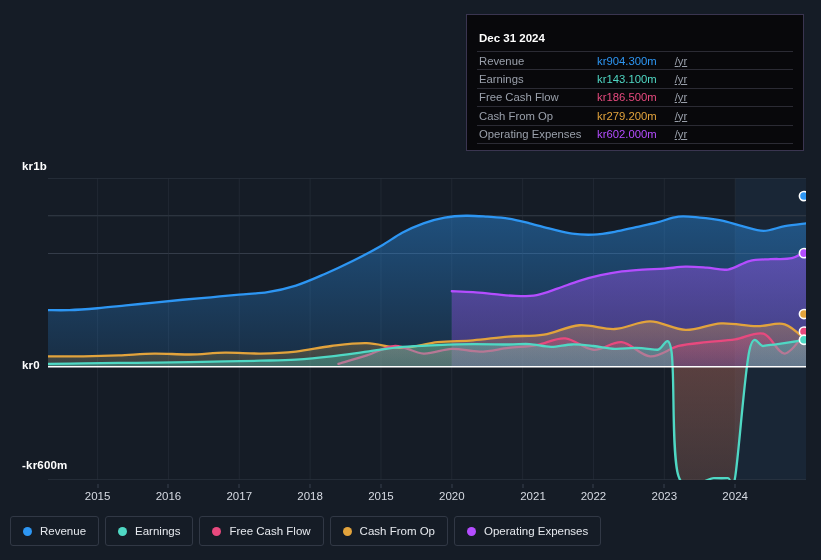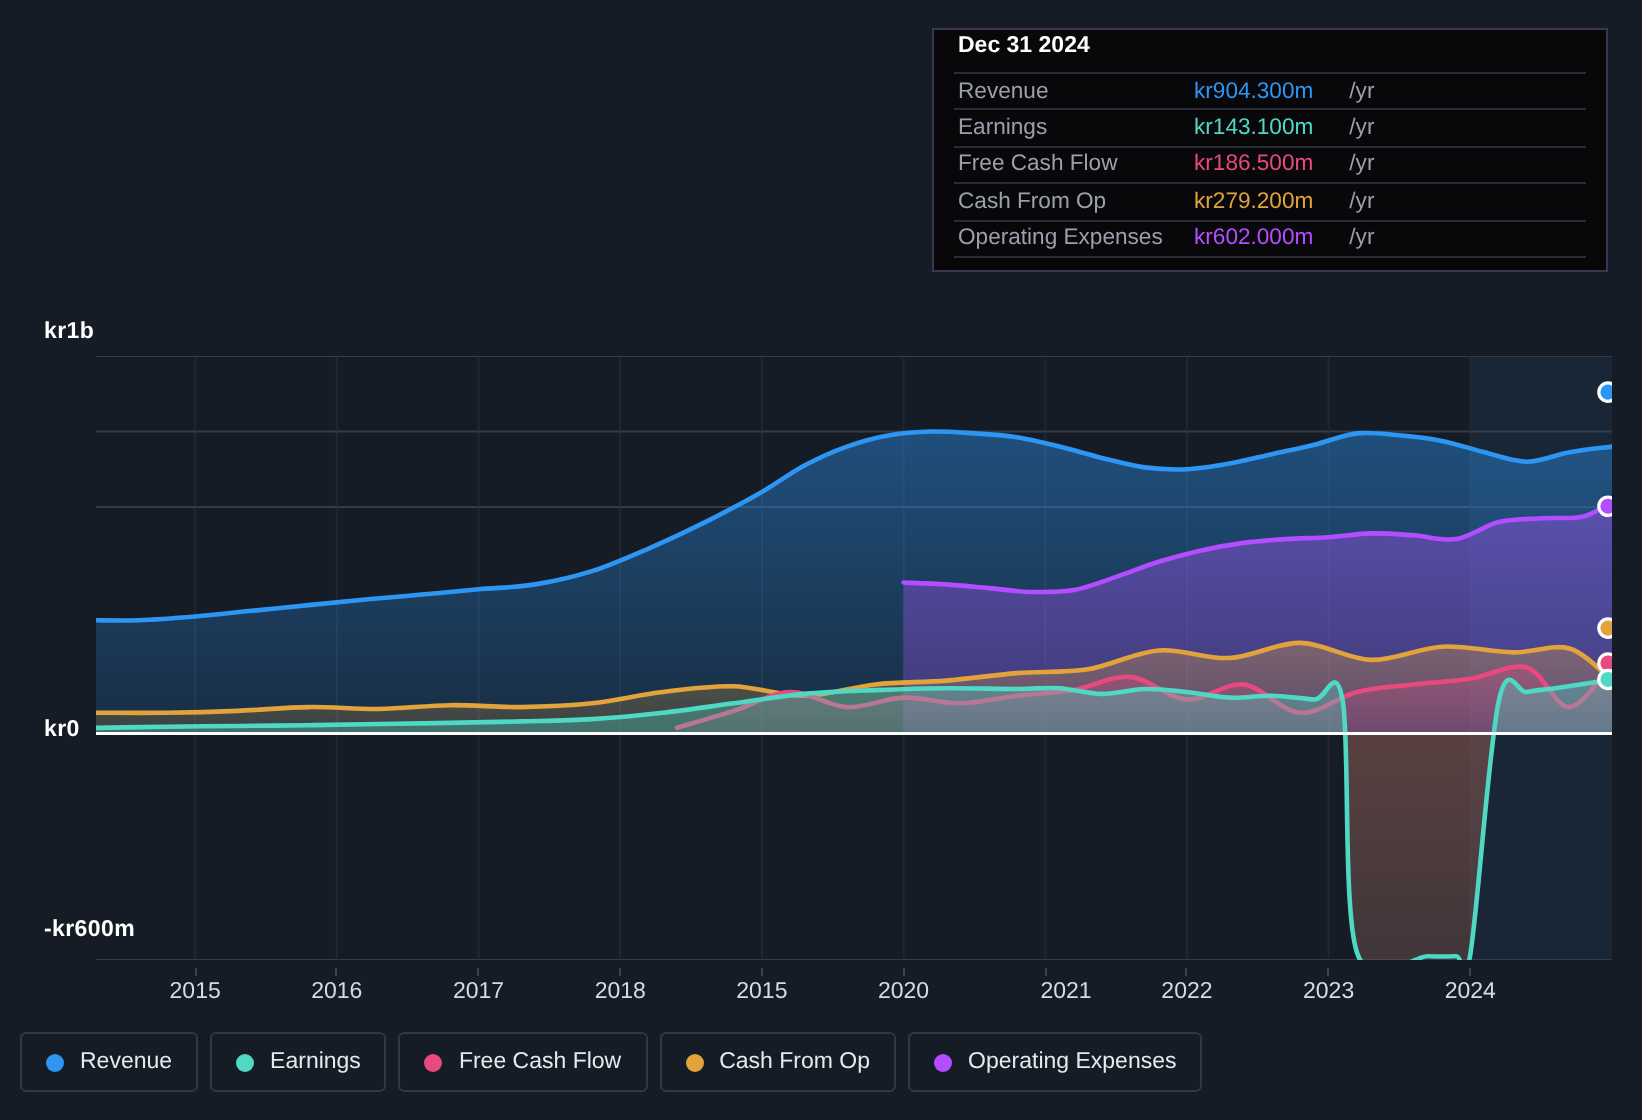--- a/index.html
+++ b/index.html
@@ -55,21 +55,21 @@
   }
 
   
   #tooltip {
     position: absolute;
     left: 466px; top: 14px;
     width: 338px;
     background: #08080b;
     border: 1px solid #3a3550;
     box-sizing: border-box;
-    padding: 1px 10px 6px 10px;
+    padding: 16px 10px 6px 10px;
   }
   #tooltip-date {
     font-size: 11.5px;
     font-weight: bold;
     color: #ffffff;
     padding: 1px 0 7px 2px;
   }
   .tt-row {
     display: flex;
     align-items: center;
@@ -81,21 +81,21 @@
   .tt-row.no-rule { border-top: 1px solid transparent; }
   .tt-label {
     width: 118px;
     color: #9aa0ab;
     padding-left: 2px;
   }
   .tt-val {
     font-weight: normal;
     margin-right: 18px;
   }
-  .tt-unit { color: #9aa0ab; }
+  .tt-unit { color: #9aa0ab; text-decoration: underline; }
   #tooltip-bottom-rule {
     border-top: 1px solid #2b2b34;
     height: 0; margin-top: 0;
   }
 
   
   #legend {
     position: absolute;
     left: 10px; top: 516px;
     display: flex;

